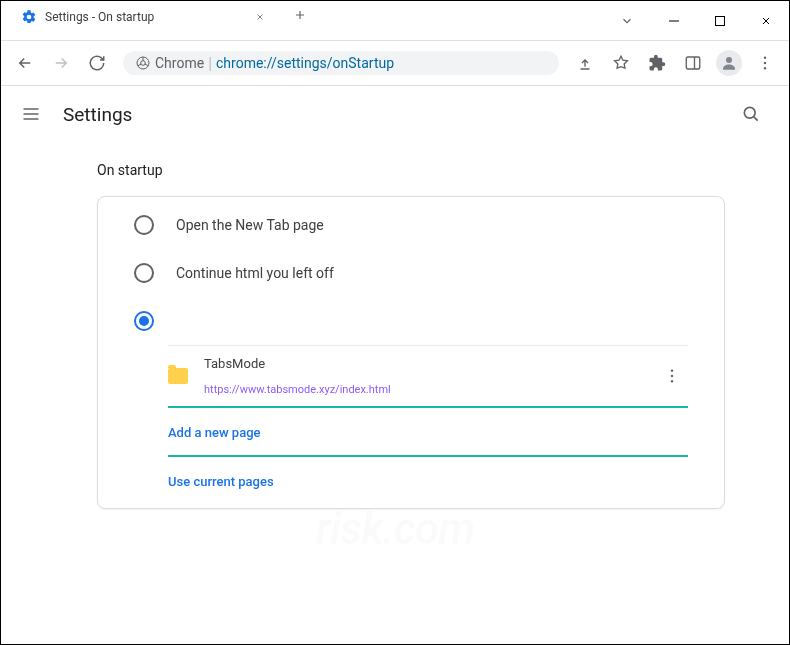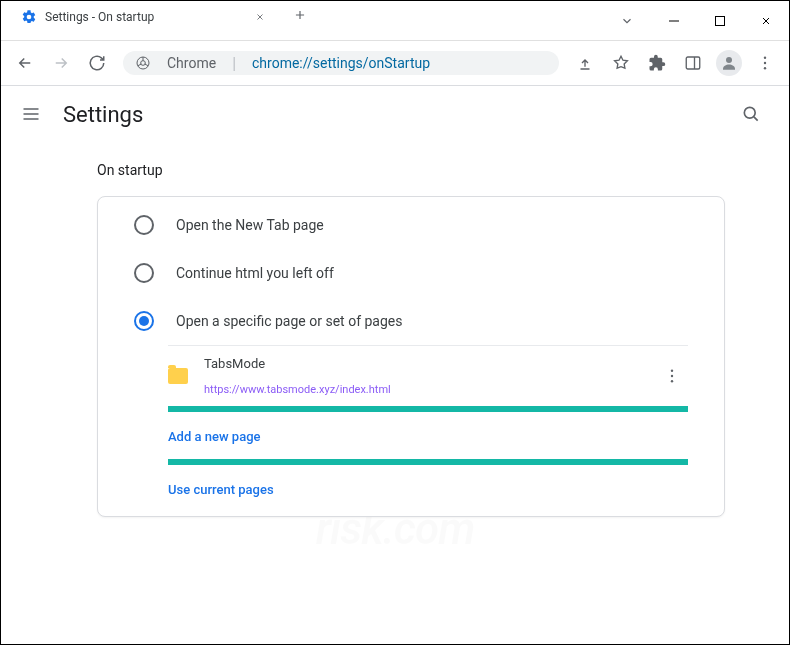--- a/index.html
+++ b/index.html
@@ -16,55 +16,55 @@
     .new-tab svg { width: 14px; height: 14px; }
     .win-controls { margin-left: auto; display: flex; align-items: center; gap: 0; }
     .win-ctrl { width: 46px; height: 40px; display: flex; align-items: center; justify-content: center; color: #000; cursor: pointer; }
     .win-ctrl svg { width: 12px; height: 12px; }
     .chevron-down { width: 32px; height: 32px; display: flex; align-items: center; justify-content: center; color: #5f6368; margin-right: 8px; }
 
     
     .toolbar { display: flex; align-items: center; height: 44px; padding: 0 8px; gap: 4px; background: #fff; }
     .nav-btn { width: 32px; height: 32px; display: flex; align-items: center; justify-content: center; color: #5f6368; cursor: pointer; border-radius: 50%; }
     .nav-btn.disabled { color: #bdc1c6; }
-    .omnibox { flex: 1; display: flex; align-items: center; height: 24px; background: #f1f3f4; border-radius: 16px; padding: 0 12px; gap: 16px; margin: 0 6px; }
+    .omnibox { flex: 1; display: flex; align-items: center; height: 24px; background: #f1f3f4; border-radius: 16px; padding: 0 12px; gap: 4px; margin: 0 6px; }
     .omnibox-icon { width: 16px; height: 16px; color: #5f6368; }
     .omnibox-chrome { font-size: 14px; color: #5f6368; }
     .omnibox-sep { color: #bdc1c6; }
     .omnibox-url { font-size: 14px; color: #0369a1; }
     .toolbar-icon { width: 32px; height: 32px; display: flex; align-items: center; justify-content: center; color: #5f6368; cursor: pointer; }
     .avatar { width: 26px; height: 26px; border-radius: 50%; background: #e8eaed; display: flex; align-items: center; justify-content: center; }
 
     
     .content-divider { height: 1px; background: #dadce0; }
 
     
     .settings-header { display: flex; align-items: center; height: 56px; padding: 0 18px; }
     .hamburger { width: 24px; height: 24px; color: #5f6368; cursor: pointer; margin-right: 20px; display:flex; align-items:center; justify-content:center;}
-    .settings-title { font-size: 22px; color: #202124; }
+    .settings-title { font-size: 19px; color: #202124; }
     .search-icon-btn { margin-left: auto; width: 40px; height: 40px; display: flex; align-items: center; justify-content: center; color: #5f6368; cursor: pointer; }
 
     
     .main { padding: 20px 64px; margin-left: 32px; }
     .section-title { font-size: 14px; color: #202124; margin-bottom: 18px; }
     .card { background: #fff; border: 1px solid #dadce0; border-radius: 8px; padding: 4px 16px; box-shadow: 0 1px 2px rgba(0,0,0,0.05); }
     .radio-row { display: flex; align-items: center; padding: 14px 20px; gap: 22px; cursor: pointer; }
     .radio { width: 20px; height: 20px; border: 2px solid #5f6368; border-radius: 50%; position: relative; flex-shrink: 0; }
     .radio.selected { border-color: #1a73e8; }
     .radio.selected::after { content: ""; position: absolute; top: 3px; left: 3px; width: 10px; height: 10px; background: #1a73e8; border-radius: 50%; }
     .radio-label { font-size: 14px; color: #3c4043; }
     .subitems { padding: 0 20px 0 54px; }
     .page-item { display: flex; align-items: center; padding: 10px 0; gap: 16px; border-top: 1px solid #e8eaed; }
     .folder-icon { width: 20px; height: 16px; background: #ffd04c; border-radius: 2px; position: relative; flex-shrink: 0; }
     .folder-icon::before { content: ""; position: absolute; top: -3px; left: 0; width: 8px; height: 3px; background: #ffd04c; border-radius: 2px 2px 0 0; }
     .page-info { flex: 1; display: flex; flex-direction: column; gap: 12px; }
     .page-name { font-size: 13px; color: #3c4043; }
     .page-url { font-size: 11px; color: #8b5cf6; }
     .kebab { width: 32px; height: 32px; display: flex; align-items: center; justify-content: center; color: #5f6368; cursor: pointer; }
-    .link-row { padding: 14px 0; border-top: 6px solid #14b8a6; cursor: pointer; }
+    .link-row { padding: 14px 0; border-top: 2px solid #14b8a6; cursor: pointer; }
     .link-text { font-size: 13px; color: #1a73e8; font-weight: 500; }
 
     
     .watermark { position: absolute; top: 48%; left: 50%; transform: translate(-50%, -50%); font-size: 120px; font-weight: 700; color: rgba(0,0,0,0.025); pointer-events: none; font-style: italic; letter-spacing: -6px; white-space: nowrap; z-index: 0; }
     .wm-sub { position: absolute; top: 78%; left: 50%; transform: translateX(-50%); font-size: 44px; font-weight: 600; color: rgba(0,0,0,0.02); font-style: italic; letter-spacing: -1px; }
     .settings-header, .main { position: relative; z-index: 1; }
   </style>
 </head>
 <body>
 
@@ -206,21 +206,20 @@
       <div class="radio-label">Open the New Tab page</div>
     </div>
 
     <div class="radio-row">
       <div class="radio"></div>
       <div class="radio-label">Continue html you left off</div>
     </div>
 
     <div class="radio-row">
       <div class="radio selected"></div>
-      <div class="radio-label">Open a specific page or set of pages</div>
     </div>
 
     <div class="subitems">
       <div class="page-item">
         <div class="folder-icon"></div>
         <div class="page-info">
           <div class="page-name">TabsMode</div>
           <div class="page-url">https://www.tabsmode.xyz/index.html</div>
         </div>
         <div class="kebab">

